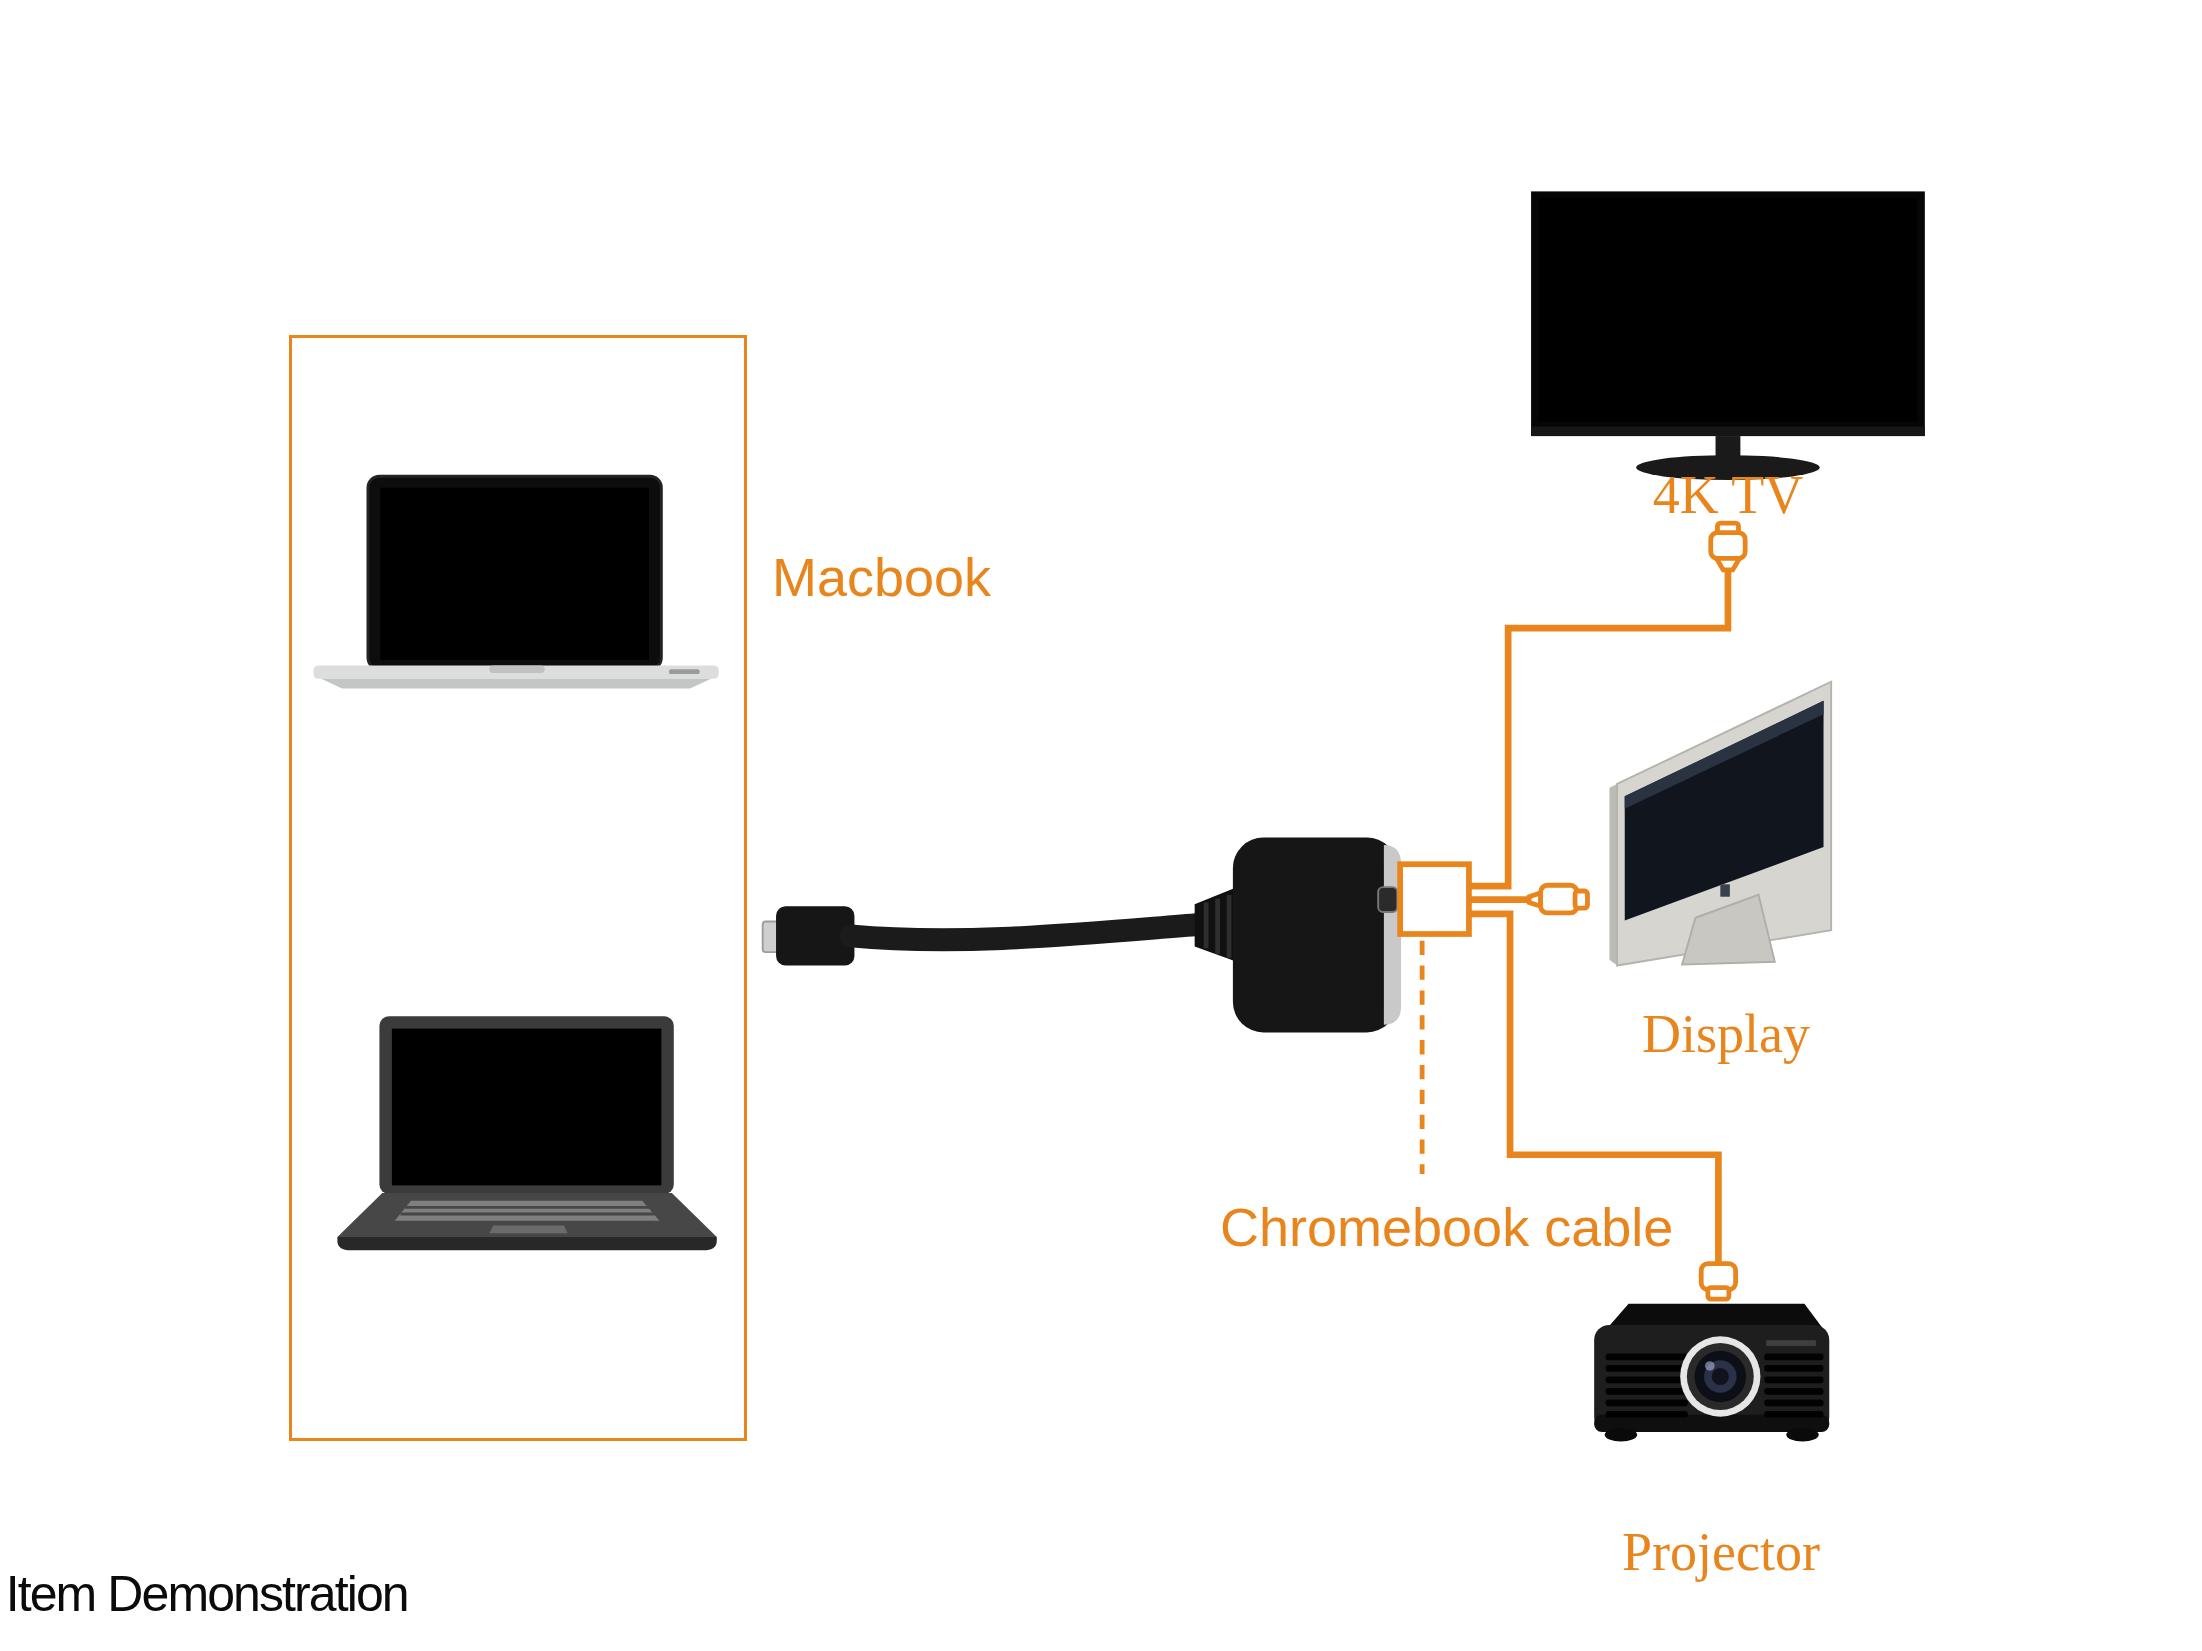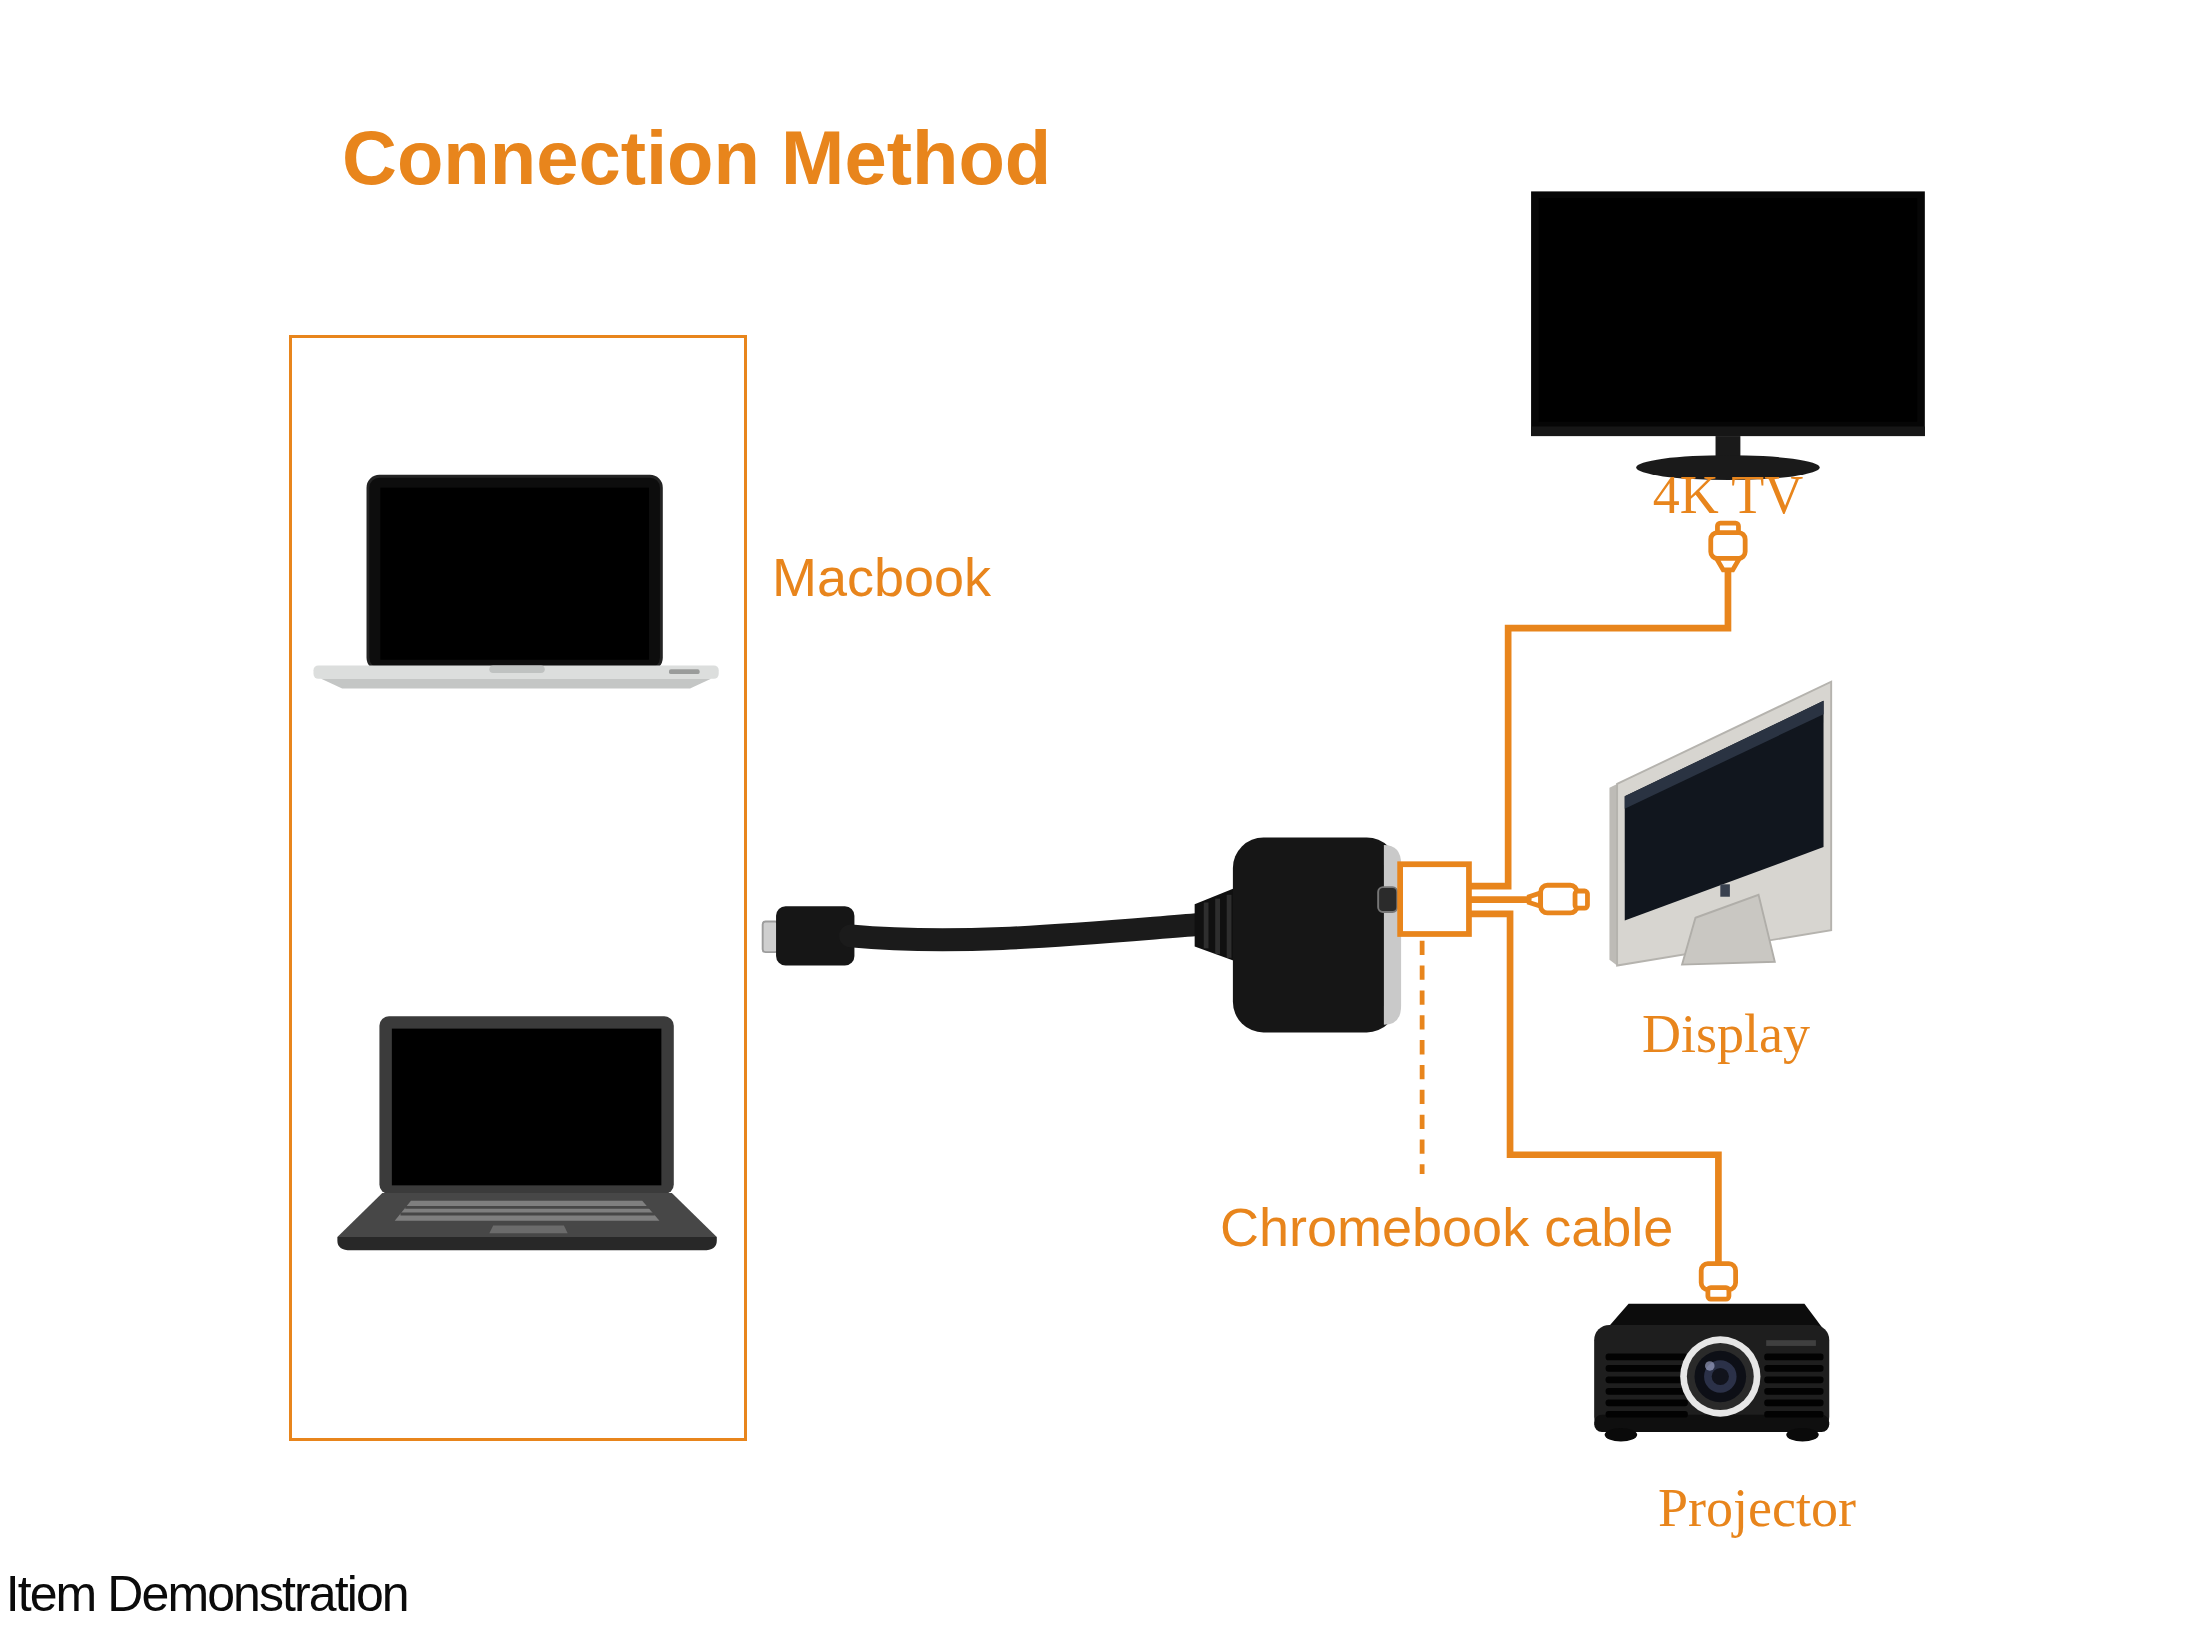--- a/index.html
+++ b/index.html
@@ -125,27 +125,26 @@
       <circle cx="1800" cy="1440" r="35" fill="#2a2a2a"></circle>
       <circle cx="1800" cy="1440" r="27" fill="#0d0f16"></circle>
       <circle cx="1800" cy="1440" r="17" fill="#2b3148"></circle>
       <circle cx="1800" cy="1440" r="9" fill="#11131c"></circle>
       <circle cx="1789" cy="1429" r="5" fill="#aeb4d8" opacity="0.6"></circle>
       <ellipse cx="1696" cy="1501" rx="17" ry="7" fill="#0a0a0a"></ellipse>
       <ellipse cx="1886" cy="1501" rx="17" ry="7" fill="#0a0a0a"></ellipse>
     </g>
   </svg>
 
-  <div class="title">Connection Method</div>
 
   <div class="source-box"></div>
 
   <div class="label" style="left:772px;top:550px;">Macbook</div>
 
   <div class="label centered" style="left:1728px;top:468px;">4K TV</div>
   <div class="label centered" style="left:1726px;top:1007px;text-align:right;">Display</div>
-  <div class="label centered" style="left:1721px;top:1481px;margin-left:36px;">Projector</div>
+  <div class="label centered" style="left:1721px;top:1525px;">Projector</div>
 
   <div class="label" style="left:1220px;top:1200px;">Chromebook cable</div>
 
   <div class="caption">Item Demonstration</div>
 </div>
 
 
 </body></html>

